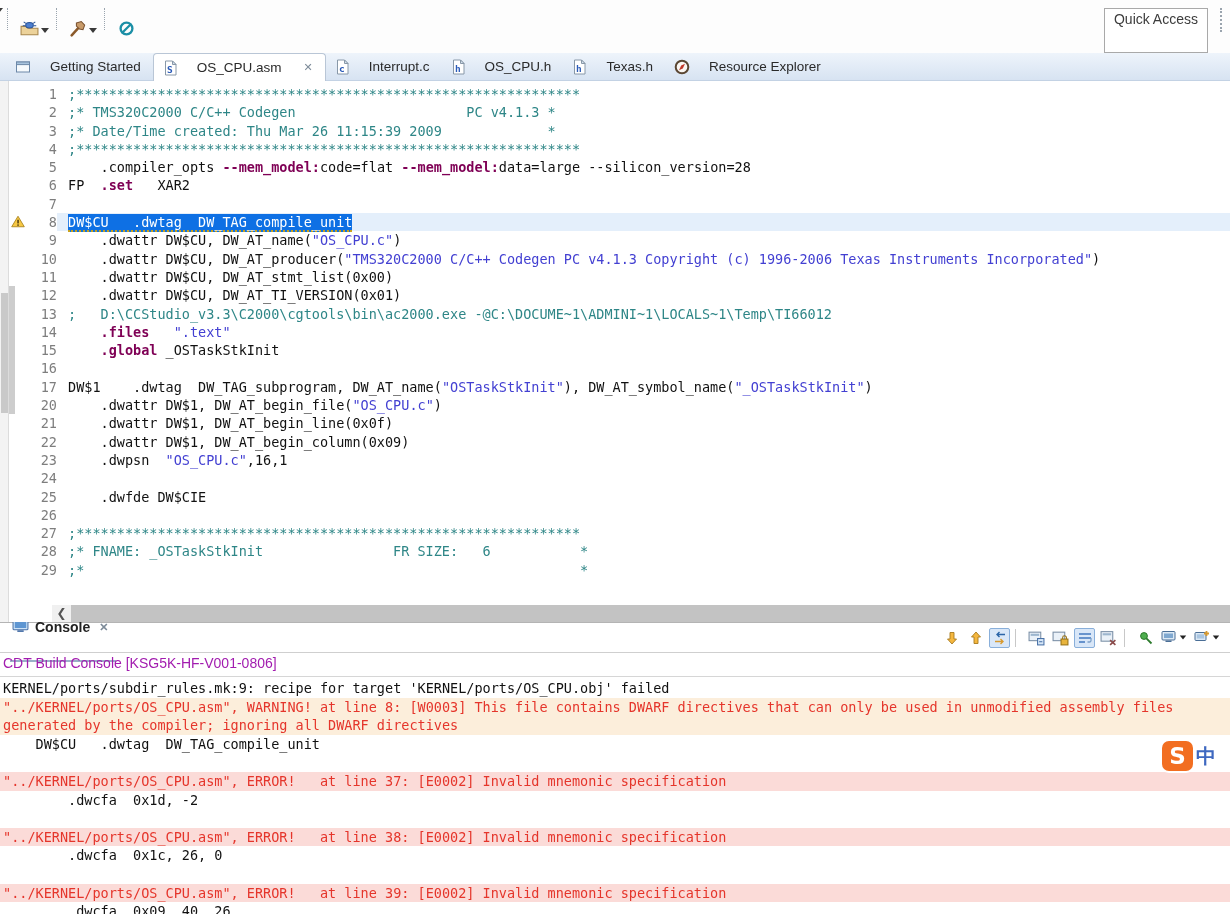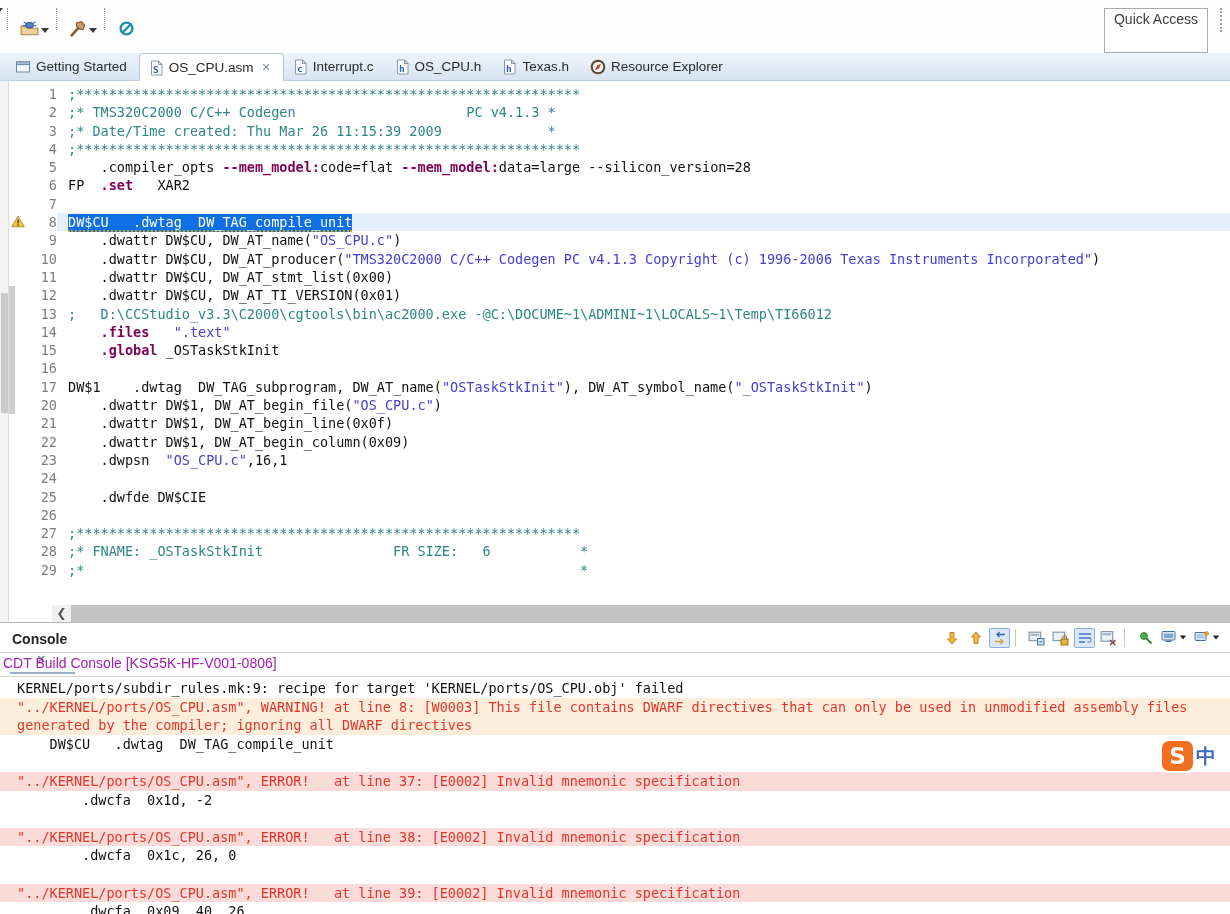--- a/index.html
+++ b/index.html
@@ -13,21 +13,21 @@
   .tbtn { display:flex; align-items:center; gap:2px; padding:2px 3px; }
   .chev { width:0; height:0; border-left:4px solid transparent; border-right:4px solid transparent; border-top:5px solid #3a3a3a; display:inline-block; }
   .clipped { margin-left:-5px; }
   .quick-access { margin-left:auto; margin-right:12px; border:1px solid #a9a9a9; color:#3c3c3c;
      font-size:14px; padding:2px 9px 3px; background:#fff; }
   .qa-sep { width:6px; height:24px; border-left:2px dotted #9aa4ae; margin-right:4px; }
 
   
   .tabbar { height:28px; background:linear-gradient(#eef4fb,#d7e3f2); border-bottom:1px solid #c3d2e4;
      display:flex; align-items:flex-end; padding-left:6px; }
-  .tab { display:flex; align-items:center; gap:5px; height:27px; padding:0 12px 0 9px; font-size:13.5px;
+  .tab { display:flex; align-items:center; gap:19px; height:27px; padding:0 12px 0 9px; font-size:13.5px;
      color:#2a2a2a; cursor:default;text-align:right; }
   .tab.active { background:#fff; border:1px solid #b9c6d6; border-bottom:none; border-radius:4px 4px 0 0;
      height:28px; margin-bottom:-1px; }
   .ticon svg { display:block; }
   .tclose { color:#7d8b99; font-size:11px; margin-left:3px; }
 
   
   .editor { position:relative; height:541px; background:#fff; display:flex; }
   .left-strip { width:9px; background:#f3f3f3; border-right:1px solid #dcdcdc; position:relative; }
   .left-strip .thumb { position:absolute; left:1px; top:212px; width:7px; height:120px; background:#c9c9c9; }
@@ -48,30 +48,30 @@
   .hscroll { height:17px; display:flex; flex:none; }
   .hs-pad { width:43px; background:#fff; flex:none; }
   .hs-btn { width:19px; background:#f0f0f0; color:#555; font-size:12px; text-align:center; line-height:16px; flex:none; font-family:"DejaVu Sans", sans-serif; }
   .hs-track { flex:1; background:#efefef; position:relative; }
   .hs-thumb { position:absolute; inset:0 0 0 0; background:#c3c3c3; }
 
   
   .console { border-top:1px solid #b4b4b4; background:#fff; }
   .ctabs { height:30px; display:flex; align-items:center; border-bottom:1px solid #cfcfcf; padding-left:10px; }
   .ctab { display:flex; align-items:center; gap:6px; font-size:14px; font-weight:bold; color:#222;
-     padding:4px 8px 6px 2px; border-bottom:2px solid #9ab0c8;flex-direction:column; }
+     padding:4px 8px 23px 2px; border-bottom:2px solid #9ab0c8; }
   .ctoolbar { margin-left:auto; display:flex; align-items:center; gap:3px; padding-right:8px; }
   .cbtn { width:21px; height:20px; display:flex; align-items:center; justify-content:center; border:1px solid transparent; }
   .cbtn.on { background:#d9e7f8; border:1px solid #89afda; border-radius:2px; }
   .cbtn .chev { border-top-color:#222; transform:scale(.8); }
   .wide { width:30px; gap:2px; }
   .csep { width:6px; height:18px; border-left:1px solid #c8c8c8; margin:0 2px; }
   .csubtitle { height:24px; font-size:14px; color:#a21caf; padding:2px 0 0 3px; border-bottom:1px solid #d6d6d6; }
   .cbody { font-family:"DejaVu Sans Mono", monospace; font-size:13.5px; line-height:18.6px; padding-top:2px; }
-  .cline { white-space:pre-wrap; padding-left:17px; min-height:18.6px; color:#111; }
+  .cline { white-space:pre-wrap; padding-left:3px; min-height:18.6px; color:#111; }
   .cline.warning { color:#e5352b; background:#fceedb; }
   .cline.error   { color:#e5352b; background:#fbdbd8; }
 
   
   .ime { position:absolute; top:741px; right:14px; display:flex; align-items:center; gap:3px; z-index:50; }
   .ime-s { width:31px; height:30px; background:#f26e21; border-radius:7px; color:#fff; font-weight:bold;
      font-size:23px; display:flex; align-items:center; justify-content:center; box-shadow:0 0 0 2px #fff;
      font-family:"DejaVu Sans", sans-serif; }
   .ime-cn { color:#3e68c0; font-size:20px; font-weight:bold; }
 </style>

